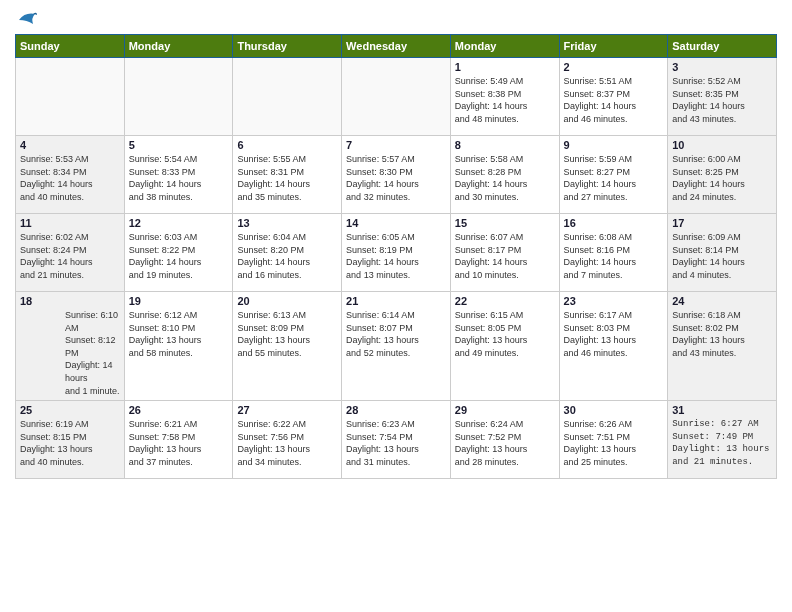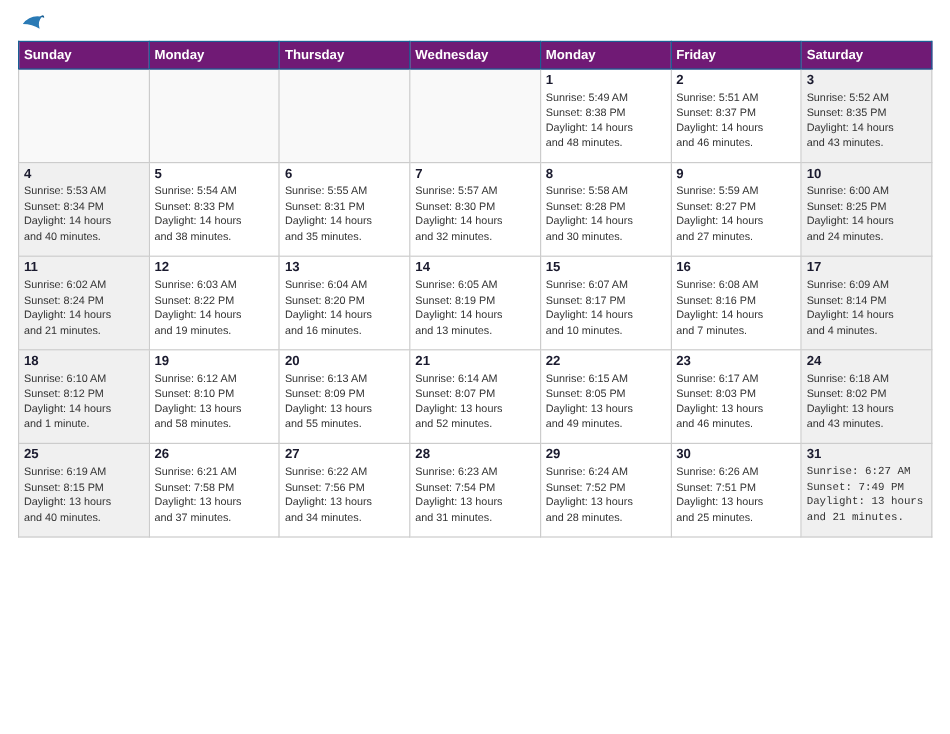--- a/index.html
+++ b/index.html
@@ -54,21 +54,21 @@
       font-size: 14px;
       color: #333;
       margin-top: 2px;
     }
     .calendar {
       width: 100%;
       border-collapse: collapse;
       font-size: 9.5px;
     }
     .calendar thead tr th {
-      background: #701a75;
+      background: #4d7c0f;
       color: #fff;
       padding: 5px 4px;
       text-align: left;
       font-size: 11px;
       font-weight: bold;
       border: 1px solid #1a5f94;
     }
     .calendar tbody tr td {
       border: 1px solid #ccc;
       padding: 3px 4px;
@@ -261,21 +261,21 @@
             <span class="day-number">17</span>
             <div class="day-info" style="white-space: pre-line;">Sunrise: 6:09 AM
 Sunset: 8:14 PM
 Daylight: 14 hours
 and 4 minutes.</div>
           </td>
         </tr>
         <tr class="alt-row">
           <td class="weekend">
             <span class="day-number">18</span>
-            <div class="day-info" style="white-space: pre-line;">Sunrise: 6:10 AM
+            <div class="day-info" style="white-space: pre-line; margin-left: 45px;">Sunrise: 6:10 AM
 Sunset: 8:12 PM
 Daylight: 14 hours
 and 1 minute.</div>
           </td>
           <td>
             <span class="day-number">19</span>
             <div class="day-info" style="white-space: pre-line;">Sunrise: 6:12 AM
 Sunset: 8:10 PM
 Daylight: 13 hours
 and 58 minutes.</div>

